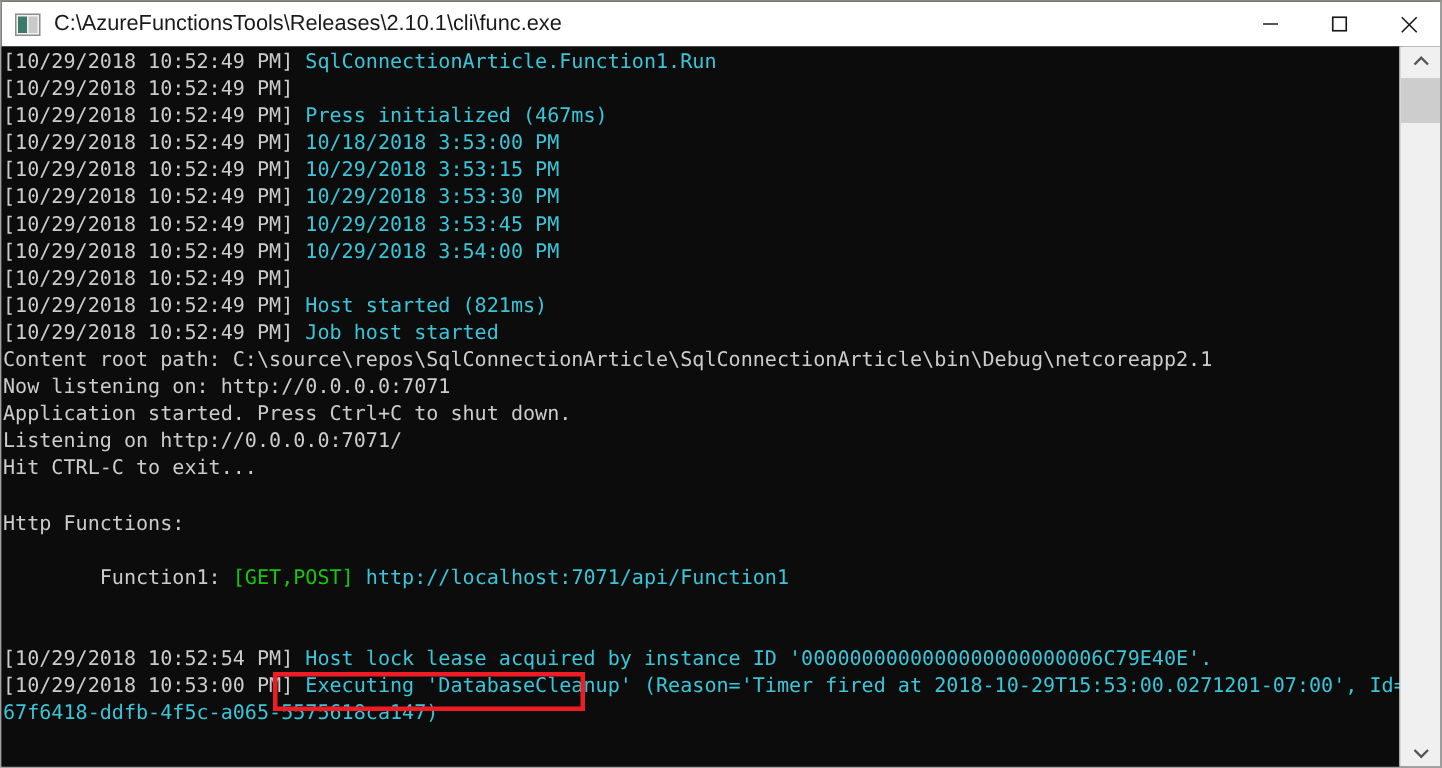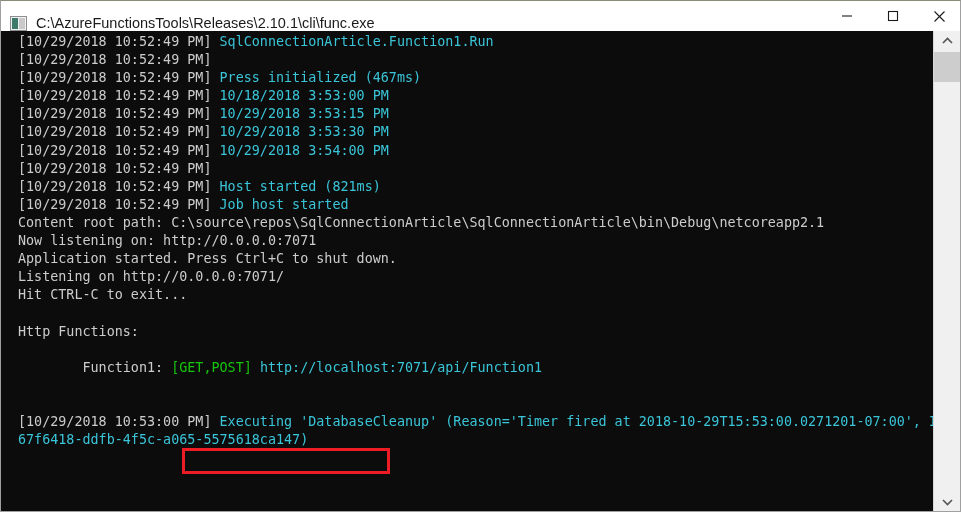--- a/index.html
+++ b/index.html
@@ -23,21 +23,21 @@
     border-top: 1px solid #8a8a78;
   }
   
   .titlebar {
     position: absolute;
     top: 0; left: 0;
     width: 961px;
     height: 30px;
     background: #ffffff;
     display: flex;
-    align-items: flex-end;
+    align-items: center;
     box-sizing: border-box;
   }
   .title-icon {
     width: 17px;
     height: 15px;
     margin-left: 9px;
     margin-right: 9px;
     flex: 0 0 auto;
     position: relative;
     background: #f2f2f2;
@@ -76,21 +76,21 @@
     height: 30px;
     display: flex;
     align-items: center;
     justify-content: center;
   }
   .win-btn svg { display: block; }
   
   .console {
     position: absolute;
     top: 30px;
-    left: 16px;
+    left: 0;
     width: 934px;
     height: 481px;
     background: #0c0c0c;
     overflow: hidden;
     font-family: "DejaVu Sans Mono", "Liberation Mono", monospace;
     font-size: 13.4px;
     line-height: 18.1px;
     padding-top: 2px;
     box-sizing: border-box;
   }
@@ -174,35 +174,37 @@
     </div>
   </div>
 
   <div class="console" id="console-output">
       <div class="line"><span class="ts">[10/29/2018 10:52:49 PM] </span><span class="cy">SqlConnectionArticle.Function1.Run</span></div>
       <div class="line"><span class="ts">[10/29/2018 10:52:49 PM]</span>&nbsp;</div>
       <div class="line"><span class="ts">[10/29/2018 10:52:49 PM] </span><span class="cy">Press initialized (467ms)</span></div>
       <div class="line"><span class="ts">[10/29/2018 10:52:49 PM] </span><span class="cy">10/18/2018 3:53:00 PM</span></div>
       <div class="line"><span class="ts">[10/29/2018 10:52:49 PM] </span><span class="cy">10/29/2018 3:53:15 PM</span></div>
       <div class="line"><span class="ts">[10/29/2018 10:52:49 PM] </span><span class="cy">10/29/2018 3:53:30 PM</span></div>
+      <div class="line"><span class="ts">[10/29/2018 10:52:49 PM] </span><span class="cy">10/29/2018 3:53:45 PM</span></div>
       <div class="line"><span class="ts">[10/29/2018 10:52:49 PM] </span><span class="cy">10/29/2018 3:54:00 PM</span></div>
       <div class="line"><span class="ts">[10/29/2018 10:52:49 PM]</span>&nbsp;</div>
       <div class="line"><span class="ts">[10/29/2018 10:52:49 PM] </span><span class="cy">Host started (821ms)</span></div>
       <div class="line"><span class="ts">[10/29/2018 10:52:49 PM] </span><span class="cy">Job host started</span></div>
       <div class="line"><span class="wh">Content root path: C:\source\repos\SqlConnectionArticle\SqlConnectionArticle\bin\Debug\netcoreapp2.1</span></div>
       <div class="line"><span class="wh">Now listening on: http://0.0.0.0:7071</span></div>
       <div class="line"><span class="wh">Application started. Press Ctrl+C to shut down.</span></div>
       <div class="line"><span class="wh">Listening on http://0.0.0.0:7071/</span></div>
       <div class="line"><span class="wh">Hit CTRL-C to exit...</span></div>
       <div class="line">&nbsp;</div>
       <div class="line"><span class="wh">Http Functions:</span></div>
       <div class="line">&nbsp;</div>
       <div class="line"><span class="wh">        Function1: </span><span class="gn">[GET,POST]</span><span class="wh"> </span><span class="cy">http://localhost:7071/api/Function1</span></div>
       <div class="line">&nbsp;</div>
       <div class="line">&nbsp;</div>
+      <div class="line"><span class="ts">[10/29/2018 10:52:54 PM] </span><span class="cy">Host lock lease acquired by instance ID '0000000000000000000000006C79E40E'.</span></div>
       <div class="line"><span class="ts">[10/29/2018 10:53:00 PM] </span><span class="cy">Executing 'DatabaseCleanup' (Reason='Timer fired at 2018-10-29T15:53:00.0271201-07:00', Id=2</span></div>
       <div class="line"><span class="cy">67f6418-ddfb-4f5c-a065-5575618ca147)</span></div>
     </div>
 
   <div class="scrollbar">
     <div class="sb-arrow up">
       <svg width="11" height="8" viewBox="0 0 11 8">
         <polyline points="1,6 5.5,1.5 10,6" fill="none" stroke="#555" stroke-width="1.6"></polyline>
       </svg>
     </div>

